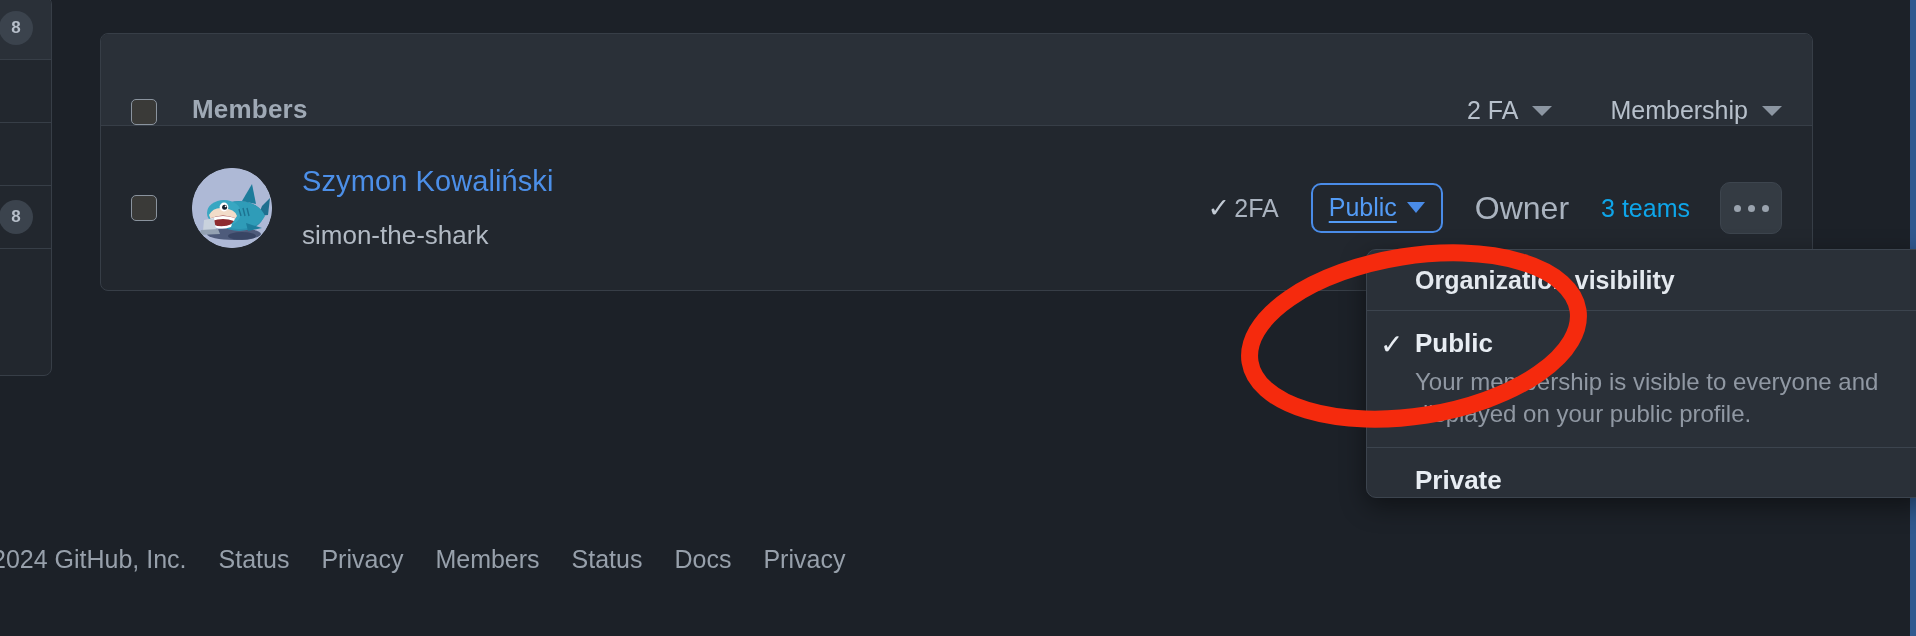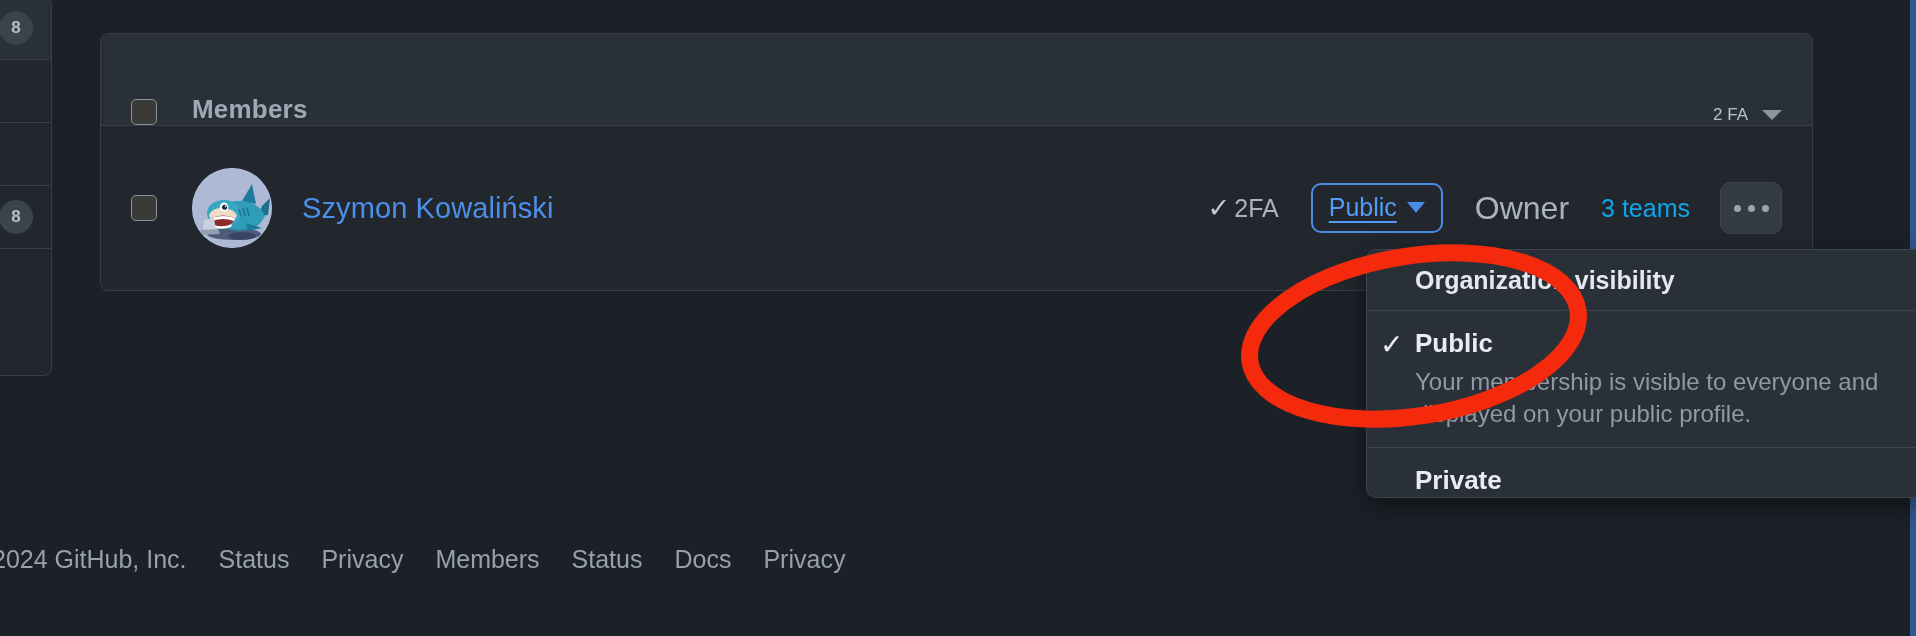--- a/index.html
+++ b/index.html
@@ -60,21 +60,21 @@
     cursor: pointer;
   }
   .card-title {
     margin-left: 35px;
     font-size: 26px; font-weight: 600; color: #9fa9b5;
     letter-spacing: .2px;
   }
   .header-spacer { flex: 1 1 auto; }
   .hdr-btn {
     display: flex; align-items: center; gap: 14px;
-    font-size: 17px; color: #b7c0cb;
+    font-size: 25px; color: #b7c0cb;
     cursor: pointer; margin-left: 58px;
   }
   .caret {
     width: 0; height: 0;
     border-left: 10px solid transparent;
     border-right: 10px solid transparent;
     border-top: 10px solid #8b95a1;
   }
 
   
@@ -215,20 +215,24 @@
   <div class="members-card">
 
     <div class="card-header">
       <div class="chk"></div>
       <div class="card-title">Members</div>
       <div class="header-spacer"></div>
       <div class="hdr-btn">
         <span>2 FA</span>
         <span class="caret"></span>
       </div>
+      <div class="hdr-btn">
+        <span>Membership</span>
+        <span class="caret"></span>
+      </div>
     </div>
 
     <div class="member-row">
       <div class="chk"></div>
 
       <div class="avatar-wrap">
         <svg class="avatar" viewBox="0 0 80 80">
           <circle cx="40" cy="40" r="40" fill="#aeb9d6"></circle>
 
           <ellipse cx="42" cy="66" rx="27" ry="6" fill="#3d4a6b" opacity=".85"></ellipse>
@@ -257,20 +261,21 @@
 
           <path d="M47 41 l2 7 M51 40 l2 8 M55 40 l2 8" stroke="#1c7290" stroke-width="1.4" fill="none"></path>
 
           <path d="M12 52 L22 50 L24 62 L11 63 Z" fill="#c9d2dd"></path>
           <path d="M9 62 L26 61 L28 66 L7 67 Z" fill="#93a1b2"></path>
         </svg>
       </div>
 
       <div class="names">
         <span class="full-name">Szymon Kowaliński</span>
+        <span class="login">simon-the-shark</span>
       </div>
 
       <div class="row-spacer"></div>
 
       <div class="twofa">
         <span class="check-glyph">✓</span>
         <span>2FA</span>
       </div>
 
       <div class="pill">

